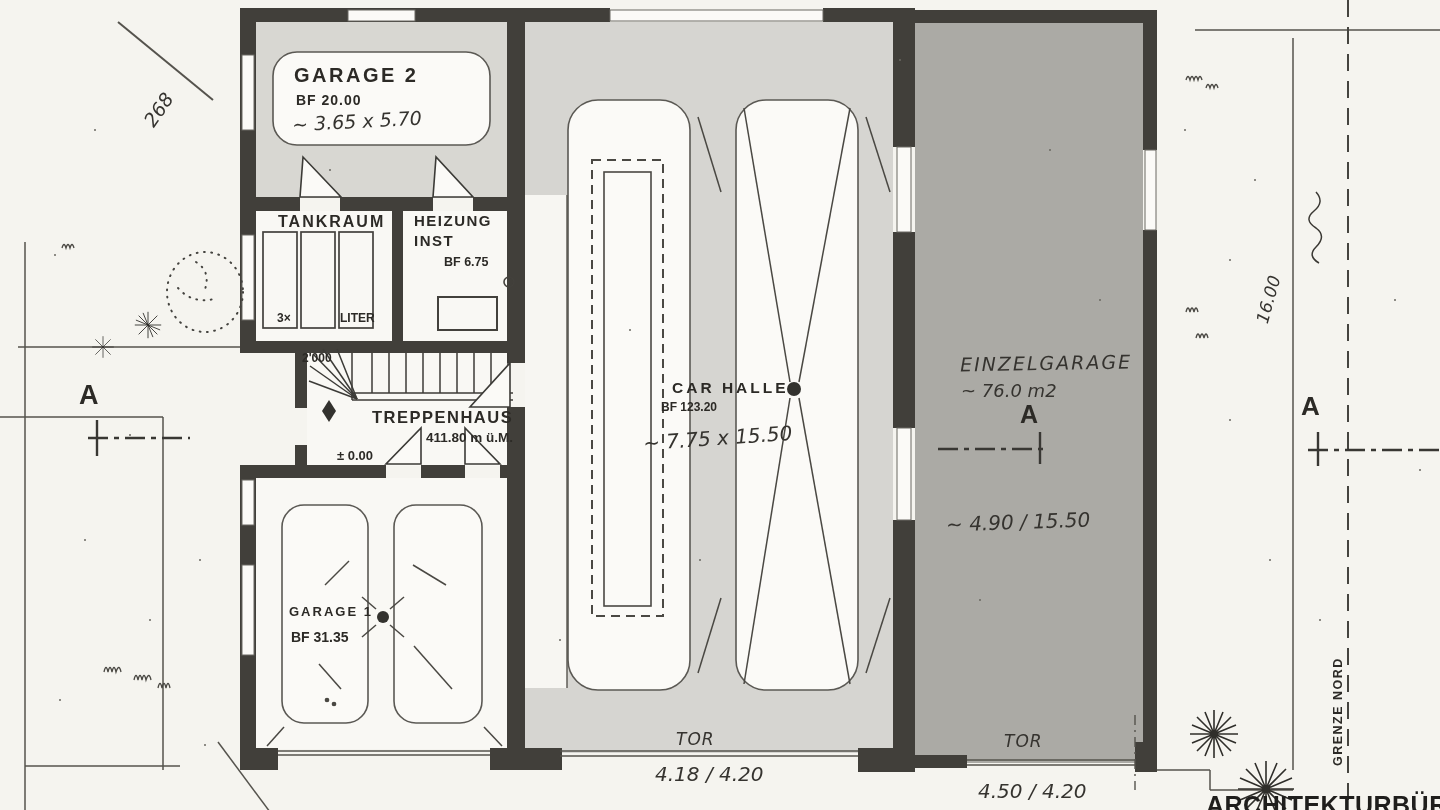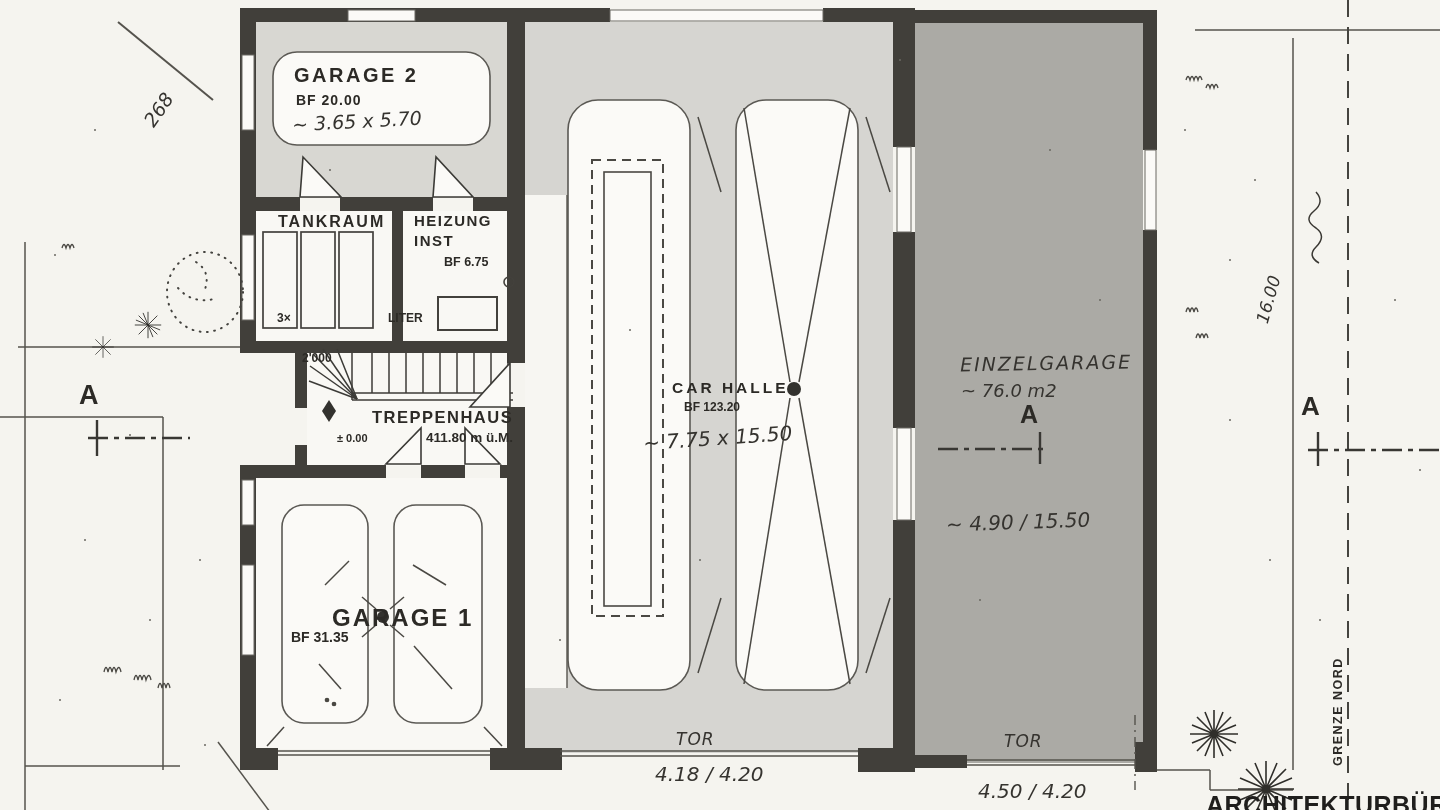--- a/index.html
+++ b/index.html
@@ -246,35 +246,35 @@
   </g>
 </svg>
 
   <div class="lbl printed" style="left:294px;top:64px;font-size:20px;letter-spacing:2.5px;">GARAGE 2</div>
   <div class="lbl printed" style="left:296px;top:92px;font-size:14px;letter-spacing:1px;">BF 20.00</div>
   <div class="lbl hand" style="left:292px;top:110px;font-size:19px;transform:rotate(-3deg);">~ 3.65 x 5.70</div>
 
   <div class="lbl printed" style="left:278px;top:213px;font-size:16px;letter-spacing:2px;">TANKRAUM</div>
   <div class="lbl printed" style="left:277px;top:311px;font-size:12px;">3×</div>
   <div class="lbl printed" style="left:302px;top:311px;font-size:12px;margin-top:40px;">2'000</div>
-  <div class="lbl printed" style="left:340px;top:311px;font-size:12px;margin-left:48px;">LITER</div>
+  <div class="lbl printed" style="left:340px;top:311px;font-size:12px;">LITER</div>
 
   <div class="lbl printed" style="left:414px;top:212px;font-size:15px;letter-spacing:1.5px;">HEIZUNG</div>
   <div class="lbl printed" style="left:414px;top:232px;font-size:15px;letter-spacing:1.5px;">INST</div>
   <div class="lbl printed" style="left:416px;top:255px;font-size:12.5px;margin-left:28px;">BF 6.75</div>
 
   <div class="lbl printed" style="left:372px;top:408px;font-size:16.5px;letter-spacing:1.5px;">TREPPENHAUS</div>
-  <div class="lbl printed" style="left:337px;top:432px;font-size:11px;">± 0.00</div>
+  <div class="lbl printed" style="left:337px;top:448px;font-size:13px;">± 0.00</div>
   <div class="lbl printed" style="left:426px;top:430px;font-size:13.5px;">411.80 m ü.M.</div>
 
   <div class="lbl printed" style="left:672px;top:379px;font-size:15.5px;letter-spacing:3px;">CAR HALLE</div>
-  <div class="lbl printed" style="left:684px;top:400px;font-size:12px;">BF 123.20</div>
+  <div class="lbl printed" style="left:661px;top:400px;font-size:12px;">BF 123.20</div>
   <div class="lbl hand" style="left:643px;top:426px;font-size:20px;transform:rotate(-4deg);">~ 7.75 x 15.50</div>
 
-  <div class="lbl printed" style="left:289px;top:604px;font-size:24px;letter-spacing:2px;margin-left:43px;">GARAGE 1</div>
+  <div class="lbl printed" style="left:289px;top:604px;font-size:13px;letter-spacing:2px;">GARAGE 1</div>
   <div class="lbl printed" style="left:291px;top:629px;font-size:14px;">BF 31.35</div>
 
   <div class="lbl hand" style="left:960px;top:352px;font-size:19px;letter-spacing:2px;transform:rotate(-1deg);">EINZELGARAGE</div>
   <div class="lbl hand" style="left:961px;top:380px;font-size:18px;">~ 76.0 m2</div>
   <div class="lbl hand" style="left:946px;top:510px;font-size:20px;transform:rotate(-2deg);">~ 4.90 / 15.50</div>
 
   <div class="lbl hand" style="left:676px;top:729px;font-size:17px;letter-spacing:1px;">TOR</div>
   <div class="lbl hand" style="left:655px;top:762px;font-size:20px;">4.18 / 4.20</div>
   <div class="lbl hand" style="left:1004px;top:731px;font-size:17px;letter-spacing:1px;">TOR</div>
   <div class="lbl hand" style="left:978px;top:779px;font-size:20px;">4.50 / 4.20</div>

